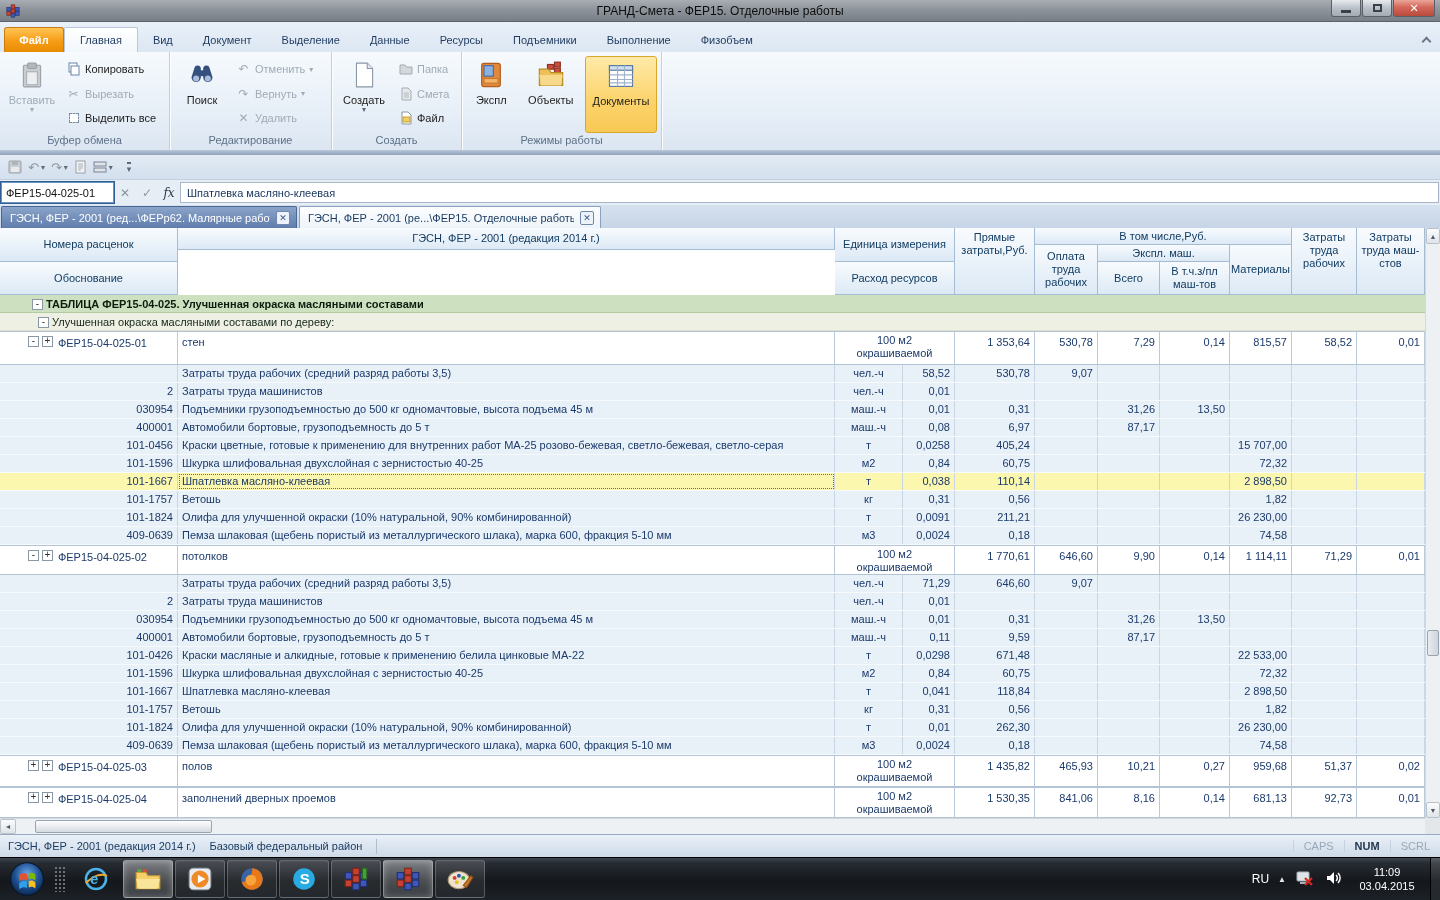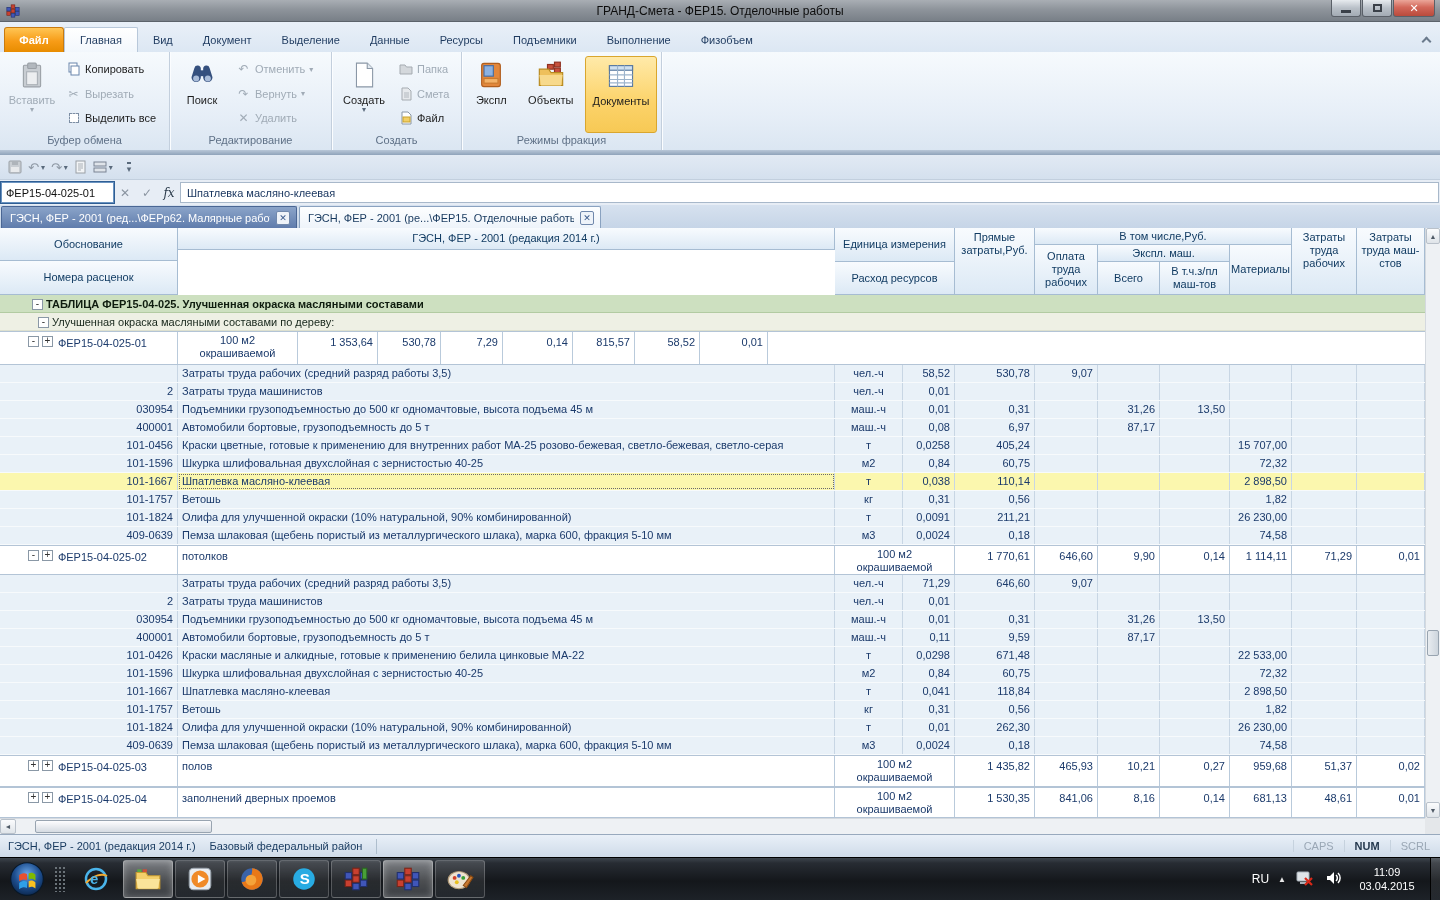--- a/index.html
+++ b/index.html
@@ -352,21 +352,21 @@
           <span class="ic32">
             <svg width="30" height="28" viewBox="0 0 26 24">
                 <rect x="3" y="3" width="20" height="18" fill="#fff" stroke="#5a7aa0"></rect>
                 <rect x="3" y="3" width="20" height="4" fill="#cfe0f0" stroke="#5a7aa0"></rect>
                 <path d="M3 11h20M3 15h20M3 18h20M10 3v18M16 3v18" stroke="#9db4cc"></path>
               </svg>
           </span>
           <span class="blabel">Документы</span>
         </div>
       </div>
-      <div class="rg-label">Режимы фракция</div>
+      <div class="rg-label">Режимы работы</div>
     </div>
 
   </div>
   <div class="ribbon-edge"></div>
 
   <div class="qat">
     <span class="qbtn">
       <svg width="14" height="14" viewBox="0 0 14 14">
           <rect x="1" y="1" width="12" height="12" rx="1" fill="#c9ced3" stroke="#9aa0a6"></rect>
           <rect x="4" y="1" width="6" height="4" fill="#aeb4ba"></rect>
@@ -411,22 +411,22 @@
       <span class="tclose">✕</span>
     </div>
     <div class="dtab t2">
       <span class="lbl">ГЭСН, ФЕР - 2001 (ре...\ФЕР15. Отделочные работы</span>
       <span class="tclose">✕</span>
     </div>
   </div>
 
   <div class="ghead">
     <div class="hcol" style="width:178px">
+      <div class="hc" style="width:178px;height:34px">Номера расценок</div>
       <div class="hc" style="width:178px;height:33px">Обоснование</div>
-      <div class="hc" style="width:178px;height:34px">Номера расценок</div>
     </div>
     <div class="hcol" style="width:657px">
       <div class="hc" style="width:657px;height:22px">ГЭСН, ФЕР - 2001 (редакция 2014 г.)</div>
     </div>
     <div class="hcol" style="width:120px">
       <div class="hc" style="width:120px;height:34px">Единица измерения</div>
       <div class="hc" style="width:120px;height:33px">Расход ресурсов</div>
     </div>
     <div class="hc topal" style="width:80px;height:67px">Прямые затраты,Руб.</div>
     <div class="hcol" style="width:257px">
@@ -459,20 +459,21 @@
           <span class="exp">-</span>
           <span>Улучшенная окраска масляными составами по дереву:</span>
         </div>
       </div>
       <div class="grow t-item" style="height: 34px;">
         <div class="gc codecell" style="width: 178px;">
           <span class="exp">-</span>
           <span class="exp">+</span>
           <span class="codetx">ФЕР15-04-025-01</span>
         </div>
+        <div class="gc namecell top" style="width: 657px;">стен</div>
         <div class="gc unitcell" style="width: 120px;">100 м2 окрашиваемой поверхности</div>
         <div class="gc num top" style="width: 80px;">1 353,64</div>
         <div class="gc num top" style="width: 63px;">530,78</div>
         <div class="gc num top" style="width: 62px;">7,29</div>
         <div class="gc num top" style="width: 70px;">0,14</div>
         <div class="gc num top" style="width: 62px;">815,57</div>
         <div class="gc num top" style="width: 65px;">58,52</div>
         <div class="gc num top" style="width: 68px;">0,01</div>
       </div>
       <div class="grow t-res">
@@ -773,21 +774,21 @@
           <span class="exp">+</span>
           <span class="codetx">ФЕР15-04-025-04</span>
         </div>
         <div class="gc namecell top" style="width: 657px;">заполнений дверных проемов</div>
         <div class="gc unitcell" style="width: 120px;">100 м2 окрашиваемой поверхности</div>
         <div class="gc num top" style="width: 80px;">1 530,35</div>
         <div class="gc num top" style="width: 63px;">841,06</div>
         <div class="gc num top" style="width: 62px;">8,16</div>
         <div class="gc num top" style="width: 70px;">0,14</div>
         <div class="gc num top" style="width: 62px;">681,13</div>
-        <div class="gc num top" style="width: 65px;">48,61</div>
+        <div class="gc num top" style="width: 65px;">92,73</div>
         <div class="gc num top" style="width: 68px;">0,01</div>
       </div>
     </div>
 
   <div class="vscroll">
     <div class="sbtn">▲</div>
     <div class="vtrack">
       <div class="vthumb"></div>
     </div>
     <div class="sbtn">▼</div>

